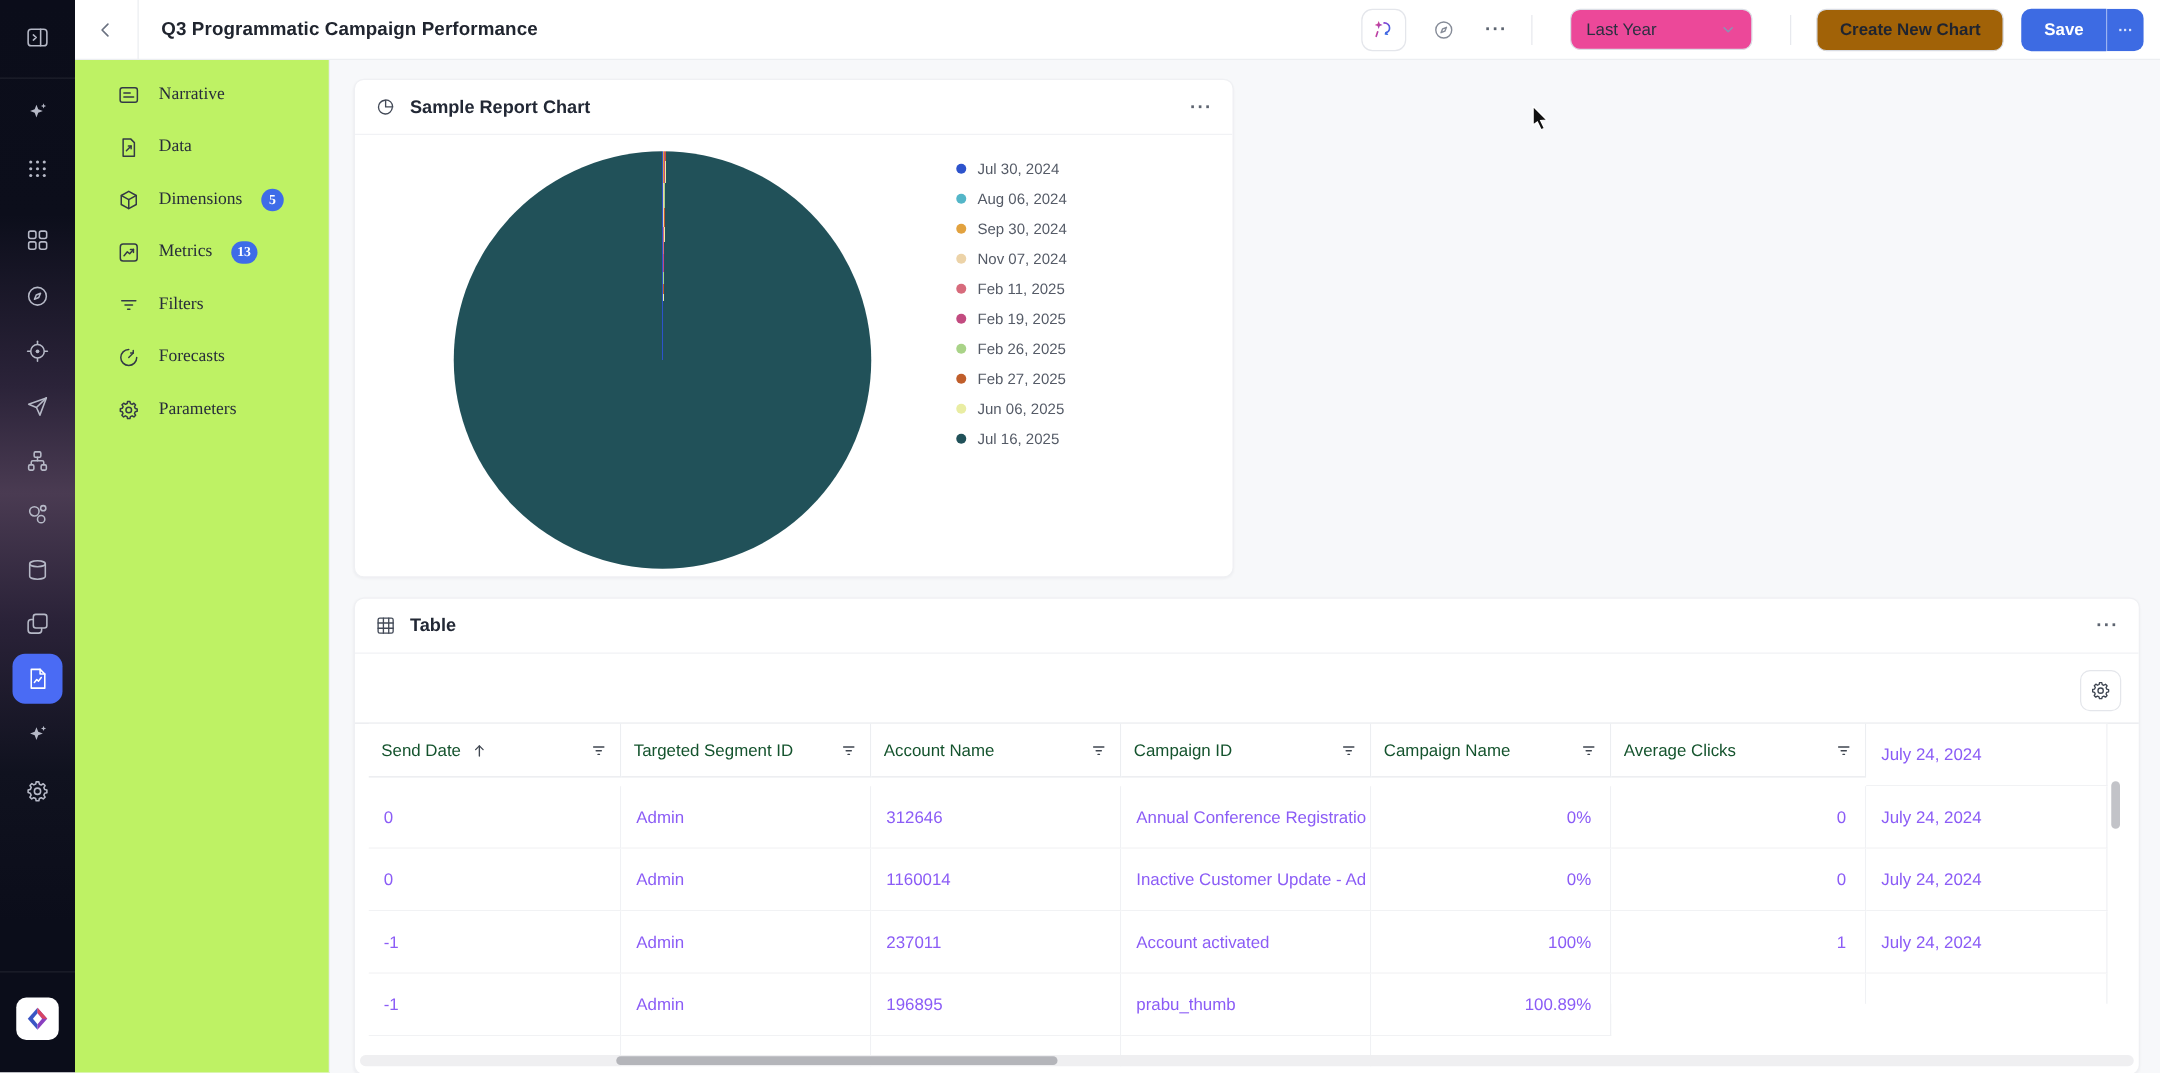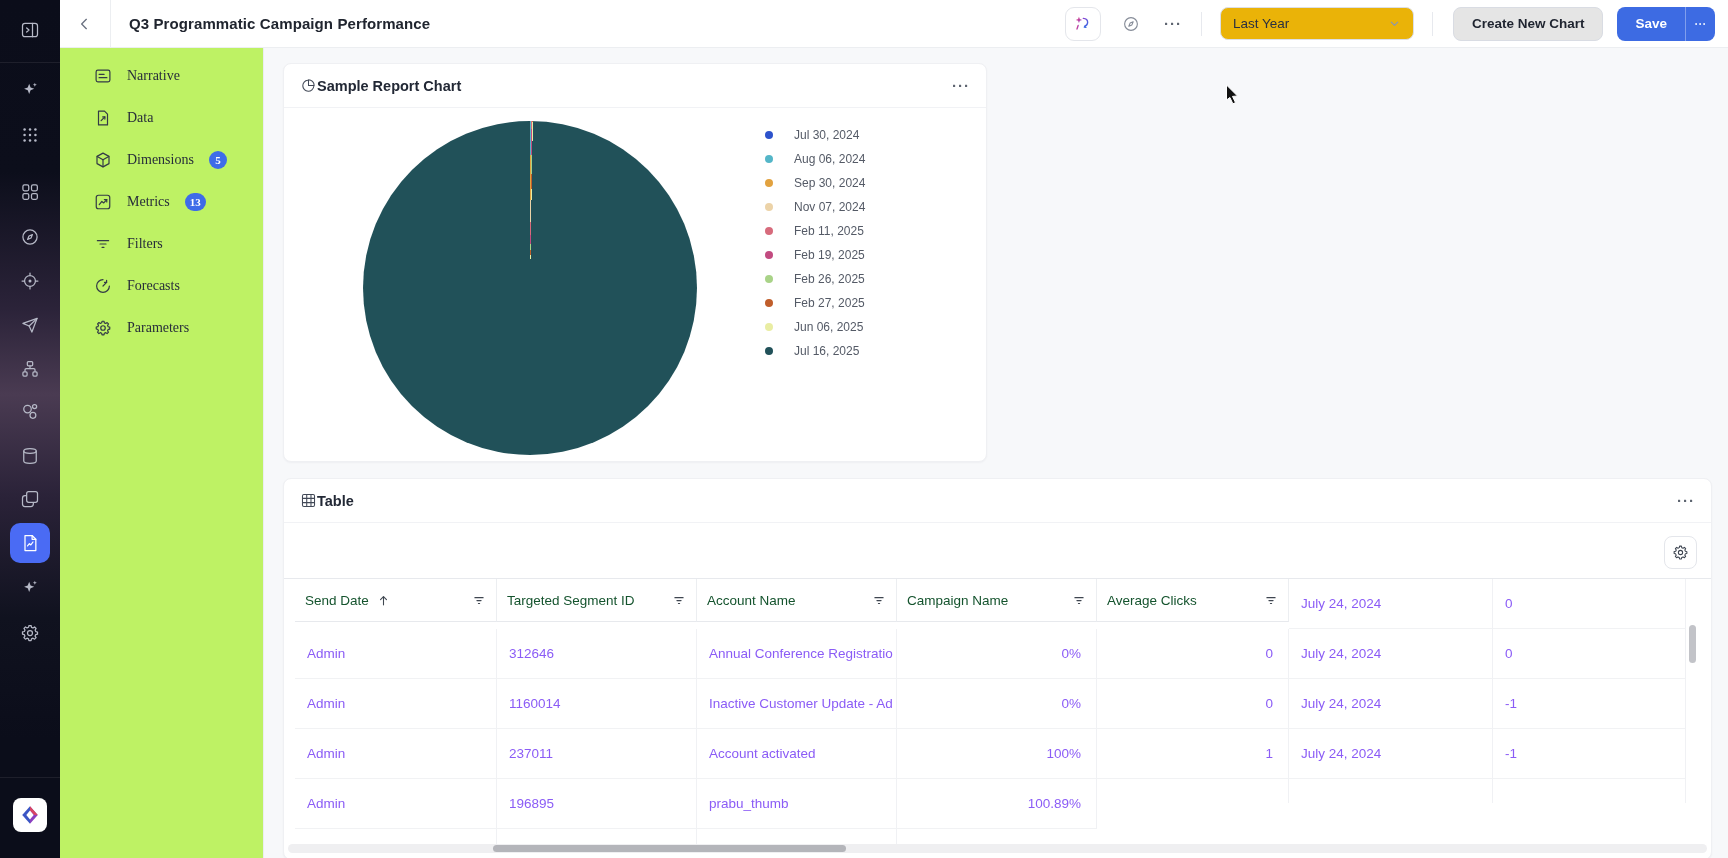--- a/index.html
+++ b/index.html
@@ -21,46 +21,46 @@
   
   .topbar { position:absolute; left:60px; top:0; width:1668px; height:48px; background:#fff; border-bottom:1px solid #eceef1; display:flex; align-items:center; z-index:5; }
   .back-btn { width:50px; height:48px; display:flex; align-items:center; justify-content:center; cursor:pointer; }
   .tb-divider { width:1px; height:48px; background:#eceef1; }
   .tb-vsep { width:1px; height:24px; background:#e7e9ee; margin:0 10px; }
   .tb-title { font-size:15px; font-weight:700; color:#20252f; margin-left:18px; letter-spacing:.1px; }
   .tb-right { margin-left:auto; display:flex; align-items:center; padding-right:13px; }
   .icon-btn { width:36px; height:34px; border-radius:9px; display:flex; align-items:center; justify-content:center; cursor:pointer; }
   .icon-btn.bordered { border:1px solid #e4e6eb; }
   .dots { color:#5d6470; font-size:15px; letter-spacing:1px; font-weight:700; line-height:1; }
-  .select { display:flex; align-items:center; justify-content:space-between; width:194px; height:33px; border:1px solid #dcdfe6; border-radius:8px; padding:0 12px; background:#eab308; cursor:pointer; margin:0 8px; }
+  .select { display:flex; align-items:center; justify-content:space-between; width:146px; height:33px; border:1px solid #dcdfe6; border-radius:8px; padding:0 12px; background:#ec4899; cursor:pointer; margin:0 20px; }
   .select .val { font-size:13.5px; color:#2a3040; }
-  .btn-secondary { height:34px; padding:0 18px; border:1px solid #d9dce3; border-radius:8px; background:#e5e5e5; font-size:13.5px; font-weight:700; color:#1f2430; display:flex; align-items:center; cursor:pointer; margin:0 8px 0 10px; }
+  .btn-secondary { height:34px; padding:0 18px; border:1px solid #d9dce3; border-radius:8px; background:#a16207; font-size:13.5px; font-weight:700; color:#1f2430; display:flex; align-items:center; cursor:pointer; margin:0 8px 0 10px; }
   .btn-split { display:flex; height:34px; margin-left:6px; }
   .btn-save { background:#3d6be3; color:#fff; font-size:13.5px; font-weight:700; border:none; border-radius:8px 0 0 8px; padding:0 18px; display:flex; align-items:center; cursor:pointer; }
   .btn-save-more { background:#3d6be3; border-left:1px solid rgba(255,255,255,.35); border-radius:0 8px 8px 0; width:30px; display:flex; align-items:center; justify-content:center; color:#dce5fb; font-size:12px; font-weight:700; cursor:pointer; }
 
   
   .panel { position:absolute; left:60px; top:48px; width:204px; height:810px; background:#bef264; border-right:1px solid #ebedf0; padding-top:6px;font-family:Liberation Serif, serif; }
   .nav-item { display:flex; align-items:center; height:40px; margin:2px 0; padding-left:34px; gap:15px; cursor:pointer; }
   .nav-item svg { width:18px; height:18px; stroke:#333a46; fill:none; stroke-width:1.6; stroke-linecap:round; stroke-linejoin:round; flex:0 0 18px; }
   .nav-label { font-size:14px; font-weight:500; color:#272d3a; }
   .badge { background:#3e6ce8; color:#fff; font-size:11px; font-weight:700; height:18px; min-width:18px; border-radius:9px; display:flex; align-items:center; justify-content:center; padding:0 5px; }
 
   
   .content { position:absolute; left:264px; top:48px; width:1464px; height:810px; background:#f7f8fa; }
   .card { position:absolute; background:#fff; border-radius:8px; border:1px solid #eff0f3; box-shadow:0 1px 2px rgba(16,24,40,.04); overflow:hidden; }
   .chart-card { left:19px; top:15px; width:704px; height:399px; }
-  .card-head { height:44px; display:flex; align-items:center; padding:0 16px; border-bottom:1px solid #f1f2f5; }
+  .card-head { height:44px; display:flex; align-items:center; padding:0 16px; border-bottom:1px solid #f1f2f5; gap:11px; }
   .card-head svg { width:17px; height:17px; stroke:#424957; fill:none; stroke-width:1.5; stroke-linecap:round; stroke-linejoin:round; }
   .card-title { font-size:14.5px; font-weight:700; color:#222835; flex:1; }
   .card-more { color:#5d6470; font-size:15px; letter-spacing:1px; font-weight:700; cursor:pointer; }
 
   .pie { position:absolute; left:79px; top:57px; width:334px; height:334px; border-radius:50%; }
   .legend { position:absolute; left:481px; top:59px; }
-  .legend-item { display:flex; align-items:center; height:24px; gap:21px; cursor:pointer; }
+  .legend-item { display:flex; align-items:center; height:24px; gap:9px; cursor:pointer; }
   .legend-dot { width:8px; height:8px; border-radius:50%; flex:0 0 8px; }
   .legend-label { font-size:12px; color:#545a66; }
 
   
   .table-card { left:19px; top:430px; width:1429px; height:382px; }
   .tc-toolbar { position:absolute; top:57px; right:14px; }
   .gear-btn { width:33px; height:33px; border:1px solid #e4e6eb; border-radius:8px; background:#fff; display:flex; align-items:center; justify-content:center; cursor:pointer; }
   .gear-btn svg { width:17px; height:17px; stroke:#3d4450; fill:none; stroke-width:1.5; stroke-linecap:round; stroke-linejoin:round; }
   .tbl { position:absolute; left:0; top:99px; width:1429px; border-top:1px solid #e7e9ed; }
   .grid { display:grid; grid-template-columns:202px 200px 200px 200px 192px 204px 193px; margin-left:11px; }
@@ -422,20 +422,29 @@
           <div class="hcell">
             <span class="hlabel">Account Name</span>
               <span class="hspacer"></span>
             <svg class="filter-ic" width="14" height="14" viewBox="0 0 24 24" fill="none" stroke="#3f4650" stroke-width="2" stroke-linecap="round">
                 <line x1="5" y1="8" x2="19" y2="8"></line>
                 <line x1="8.5" y1="13" x2="15.5" y2="13"></line>
                 <line x1="11" y1="18" x2="13" y2="18"></line>
               </svg>
           </div>
           <div class="hcell">
+            <span class="hlabel">Campaign ID</span>
+              <span class="hspacer"></span>
+            <svg class="filter-ic" width="14" height="14" viewBox="0 0 24 24" fill="none" stroke="#3f4650" stroke-width="2" stroke-linecap="round">
+                <line x1="5" y1="8" x2="19" y2="8"></line>
+                <line x1="8.5" y1="13" x2="15.5" y2="13"></line>
+                <line x1="11" y1="18" x2="13" y2="18"></line>
+              </svg>
+          </div>
+          <div class="hcell">
             <span class="hlabel">Campaign Name</span>
               <span class="hspacer"></span>
             <svg class="filter-ic" width="14" height="14" viewBox="0 0 24 24" fill="none" stroke="#3f4650" stroke-width="2" stroke-linecap="round">
                 <line x1="5" y1="8" x2="19" y2="8"></line>
                 <line x1="8.5" y1="13" x2="15.5" y2="13"></line>
                 <line x1="11" y1="18" x2="13" y2="18"></line>
               </svg>
           </div>
           <div class="hcell">
             <span class="hlabel">Average Clicks</span>

